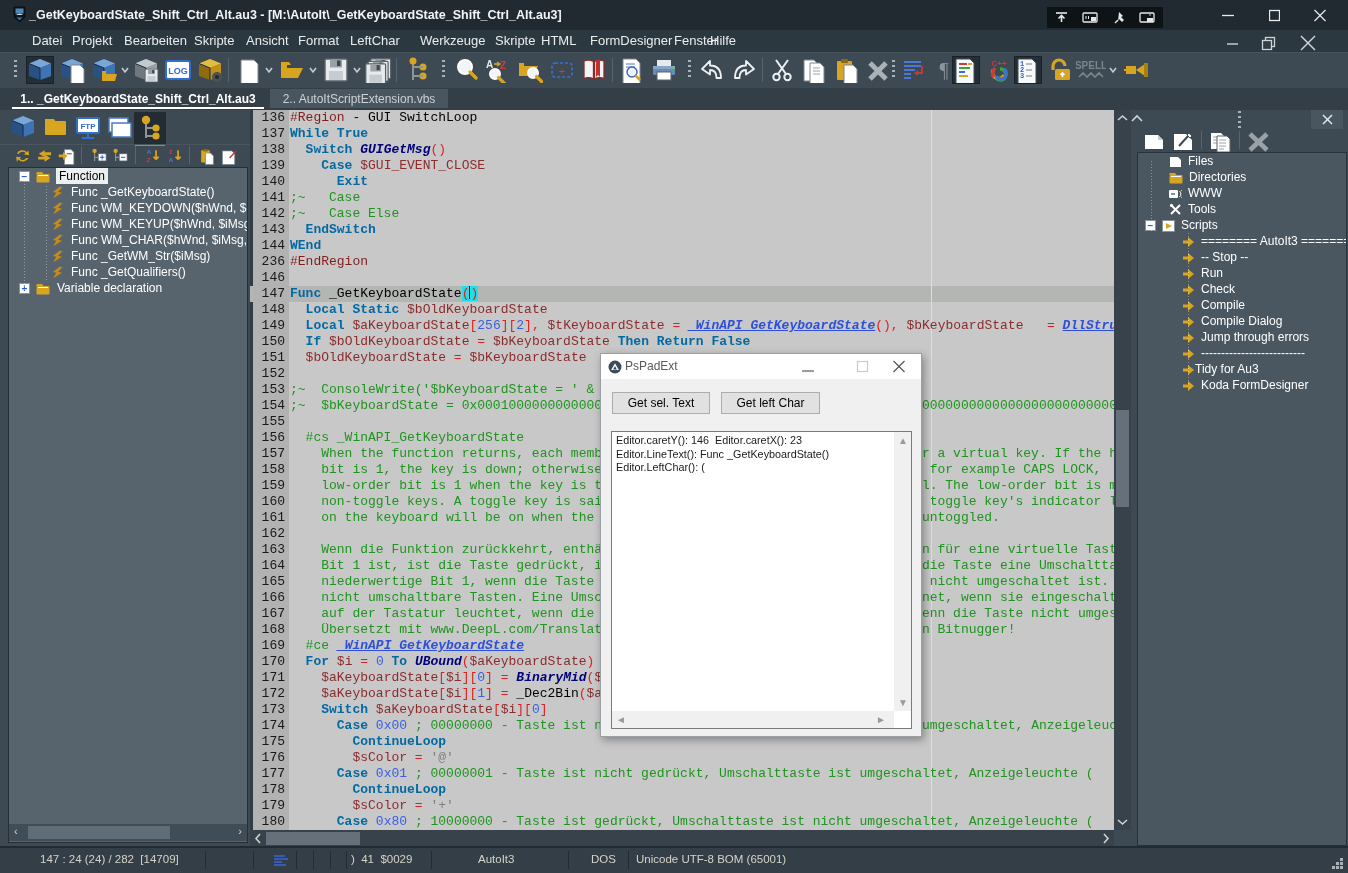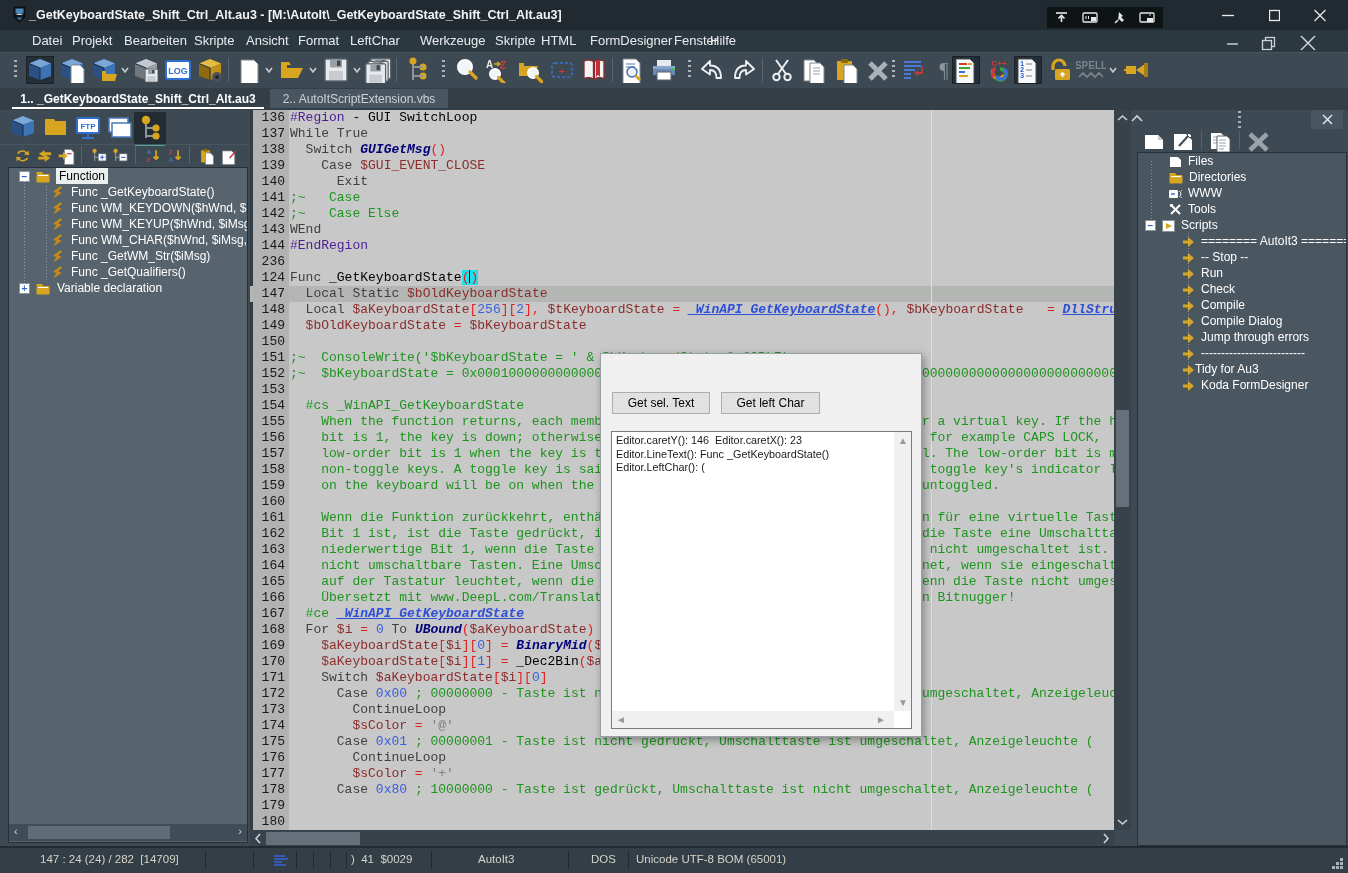--- a/index.html
+++ b/index.html
@@ -40,22 +40,22 @@
 #lhscroll .thumb{position:absolute;left:19px;top:2px;width:142px;height:13px;background:#5f6d78}
 
 #edit{left:250px;top:110px;width:864px;height:720px;background:#c8c8c8;overflow:hidden}
 #gutter{position:absolute;left:3px;top:0;width:36px;height:720px;background:#b2b2b2}
 #gutter div{height:16px;line-height:16px;font-family:"Liberation Mono",monospace;font-size:13px;color:#16181a;text-align:right;padding-right:4px}
 #curline{position:absolute;left:0;top:176px;width:864px;height:16px;background:#b4b6b4}
 #margin{position:absolute;left:681px;top:0;width:1px;height:720px;background:#dedede}
 #code{position:absolute;left:40px;top:0;width:824px;height:720px;overflow:hidden}
 #code div{height:16px;line-height:16px;font-family:"Liberation Mono",monospace;font-size:13px;color:#000;white-space:pre}
 i{font-style:normal}
-.kw{color:#404040;font-weight:normal}
-.mac{color:#4c1d95}
+.kw{color:#0369a1;font-weight:bold}
+.mac{color:#7f1d1d}
 .var{color:#8b2c2c}
 .op{color:#e02020}
 .num{color:#3a5fdf}
 .com{color:#1f941f}
 .fn{color:#00007a;font-style:italic;font-weight:bold}
 .udf{color:#2e4fd8;font-style:italic;font-weight:bold;text-decoration:underline}
 .str{color:#808080}
 .sel{background:#20dfe8}
 .crt{display:inline-block;width:1px;height:13px;background:#000;vertical-align:-2px}
 
@@ -699,21 +699,21 @@
         <div>136</div>
 <div>137</div>
 <div>138</div>
 <div>139</div>
 <div>140</div>
 <div>141</div>
 <div>142</div>
 <div>143</div>
 <div>144</div>
 <div>236</div>
-<div>124</div>
+<div>146</div>
 <div>147</div>
 <div>148</div>
 <div>149</div>
 <div>150</div>
 <div>151</div>
 <div>152</div>
 <div>153</div>
 <div>154</div>
 <div>155</div>
 <div>156</div>
@@ -743,26 +743,28 @@
 <div>180</div>
       </div>
     <div id="code">
         <div><i class="mac">#Region</i> - GUI SwitchLoop</div>
 <div><i class="kw">While</i> <i class="kw">True</i></div>
 <div>  <i class="kw">Switch</i> <i class="fn">GUIGetMsg</i><i class="op">()</i></div>
 <div>    <i class="kw">Case</i> <i class="var">$GUI_EVENT_CLOSE</i></div>
 <div>      <i class="kw">Exit</i></div>
 <div><i class="com">;~   Case</i></div>
 <div><i class="com">;~   Case Else</i></div>
+<div>  <i class="kw">EndSwitch</i></div>
 <div><i class="kw">WEnd</i></div>
 <div><i class="mac">#EndRegion</i></div>
 <div></div>
 <div><i class="kw">Func</i> _GetKeyboardState<i class="sel"><i class="op">(</i><i class="crt"></i><i class="op">)</i></i></div>
 <div>  <i class="kw">Local</i> <i class="kw">Static</i> <i class="var">$bOldKeyboardState</i></div>
 <div>  <i class="kw">Local</i> <i class="var">$aKeyboardState</i><i class="op">[</i><i class="num">256</i><i class="op">][</i><i class="num">2</i><i class="op">],</i> <i class="var">$tKeyboardState</i> <i class="op">=</i> <i class="udf">_WinAPI_GetKeyboardState</i><i class="op">(),</i> <i class="var">$bKeyboardState</i>   <i class="op">=</i> <i class="udf">DllStructGetData</i></div>
+<div>  <i class="kw">If</i> <i class="var">$bOldKeyboardState</i> <i class="op">=</i> <i class="var">$bKeyboardState</i> <i class="kw">Then</i> <i class="kw">Return</i> <i class="kw">False</i></div>
 <div>  <i class="var">$bOldKeyboardState</i> <i class="op">=</i> <i class="var">$bKeyboardState</i></div>
 <div></div>
 <div><i class="com">;~  ConsoleWrite('$bKeyboardState = ' &amp; $bKeyboardState &amp; @CRLF)</i></div>
 <div><i class="com">;~  $bKeyboardState = 0x00010000000000000000000000000000000000000000000000000000000000000000000000000000000000000000</i></div>
 <div></div>
 <div>  <i class="com">#cs _WinAPI_GetKeyboardState</i></div>
 <div><i class="com">    When the function returns, each membe                                        r a virtual key. If the high</i></div>
 <div><i class="com">    bit is 1, the key is down; otherwise,                                         for example CAPS LOCK,</i></div>
 <div><i class="com">    low-order bit is 1 when the key is to                                        l. The low-order bit is mean</i></div>
 <div><i class="com">    non-toggle keys. A toggle key is said                                       A toggle key's indicator li</i></div>
@@ -997,20 +999,40 @@
           <rect x="8" y="4" width="3" height="3"></rect>
           <rect x="4" y="4" width="3" height="3"></rect>
           <rect x="8" y="8" width="3" height="3"></rect>
           <rect x="4" y="8" width="3" height="3"></rect>
           <rect x="0" y="8" width="3" height="3"></rect>
         </g>
       </svg>
     </div>
 
 <div id="dlg" class="abs">
+  <div id="dlgtitle">
+    <svg style="position:absolute;left:7px;top:6px" width="14" height="14">
+          <circle cx="7" cy="7" r="6.5" fill="#3c4c5a"></circle>
+          <path d="M7 3.2 L10.8 10 H3.2 Z" fill="#fff"></path>
+          <path d="M7 6 L8.8 9.4 H5.2 Z" fill="#33414e"></path>
+        </svg>
+    <span class="t">PsPadExt</span>
+    <svg style="position:absolute;left:200px;top:0" width="14" height="25">
+          <line x1="1" y1="17" x2="13" y2="17" stroke="#595959" stroke-width="1.2"></line>
+        </svg>
+    <svg style="position:absolute;left:255px;top:0" width="14" height="25">
+          <rect x="1.5" y="7.5" width="10" height="10" fill="none" stroke="#cacaca" stroke-width="1.2"></rect>
+        </svg>
+    <svg style="position:absolute;left:290px;top:0" width="16" height="25">
+          <g stroke="#4f4f4f" stroke-width="1.1">
+            <line x1="2.5" y1="7" x2="13.5" y2="18"></line>
+            <line x1="13.5" y1="7" x2="2.5" y2="18"></line>
+          </g>
+        </svg>
+  </div>
   <div class="dbtn" style="left:11px;width:98px">Get sel. Text</div>
   <div class="dbtn" style="left:120px;width:99px">Get left Char</div>
   <div id="dta">
     <div class="ln" style="padding-top:2px">Editor.caretY(): 146&nbsp;&nbsp;Editor.caretX(): 23</div>
     <div class="ln">Editor.LineText(): Func _GetKeyboardState()</div>
     <div class="ln">Editor.LeftChar(): (</div>
     <div class="vs">
           <span class="darr" style="left:4px;top:3px">▲</span>
           <span class="darr" style="left:4px;bottom:3px">▼</span>
         </div>

